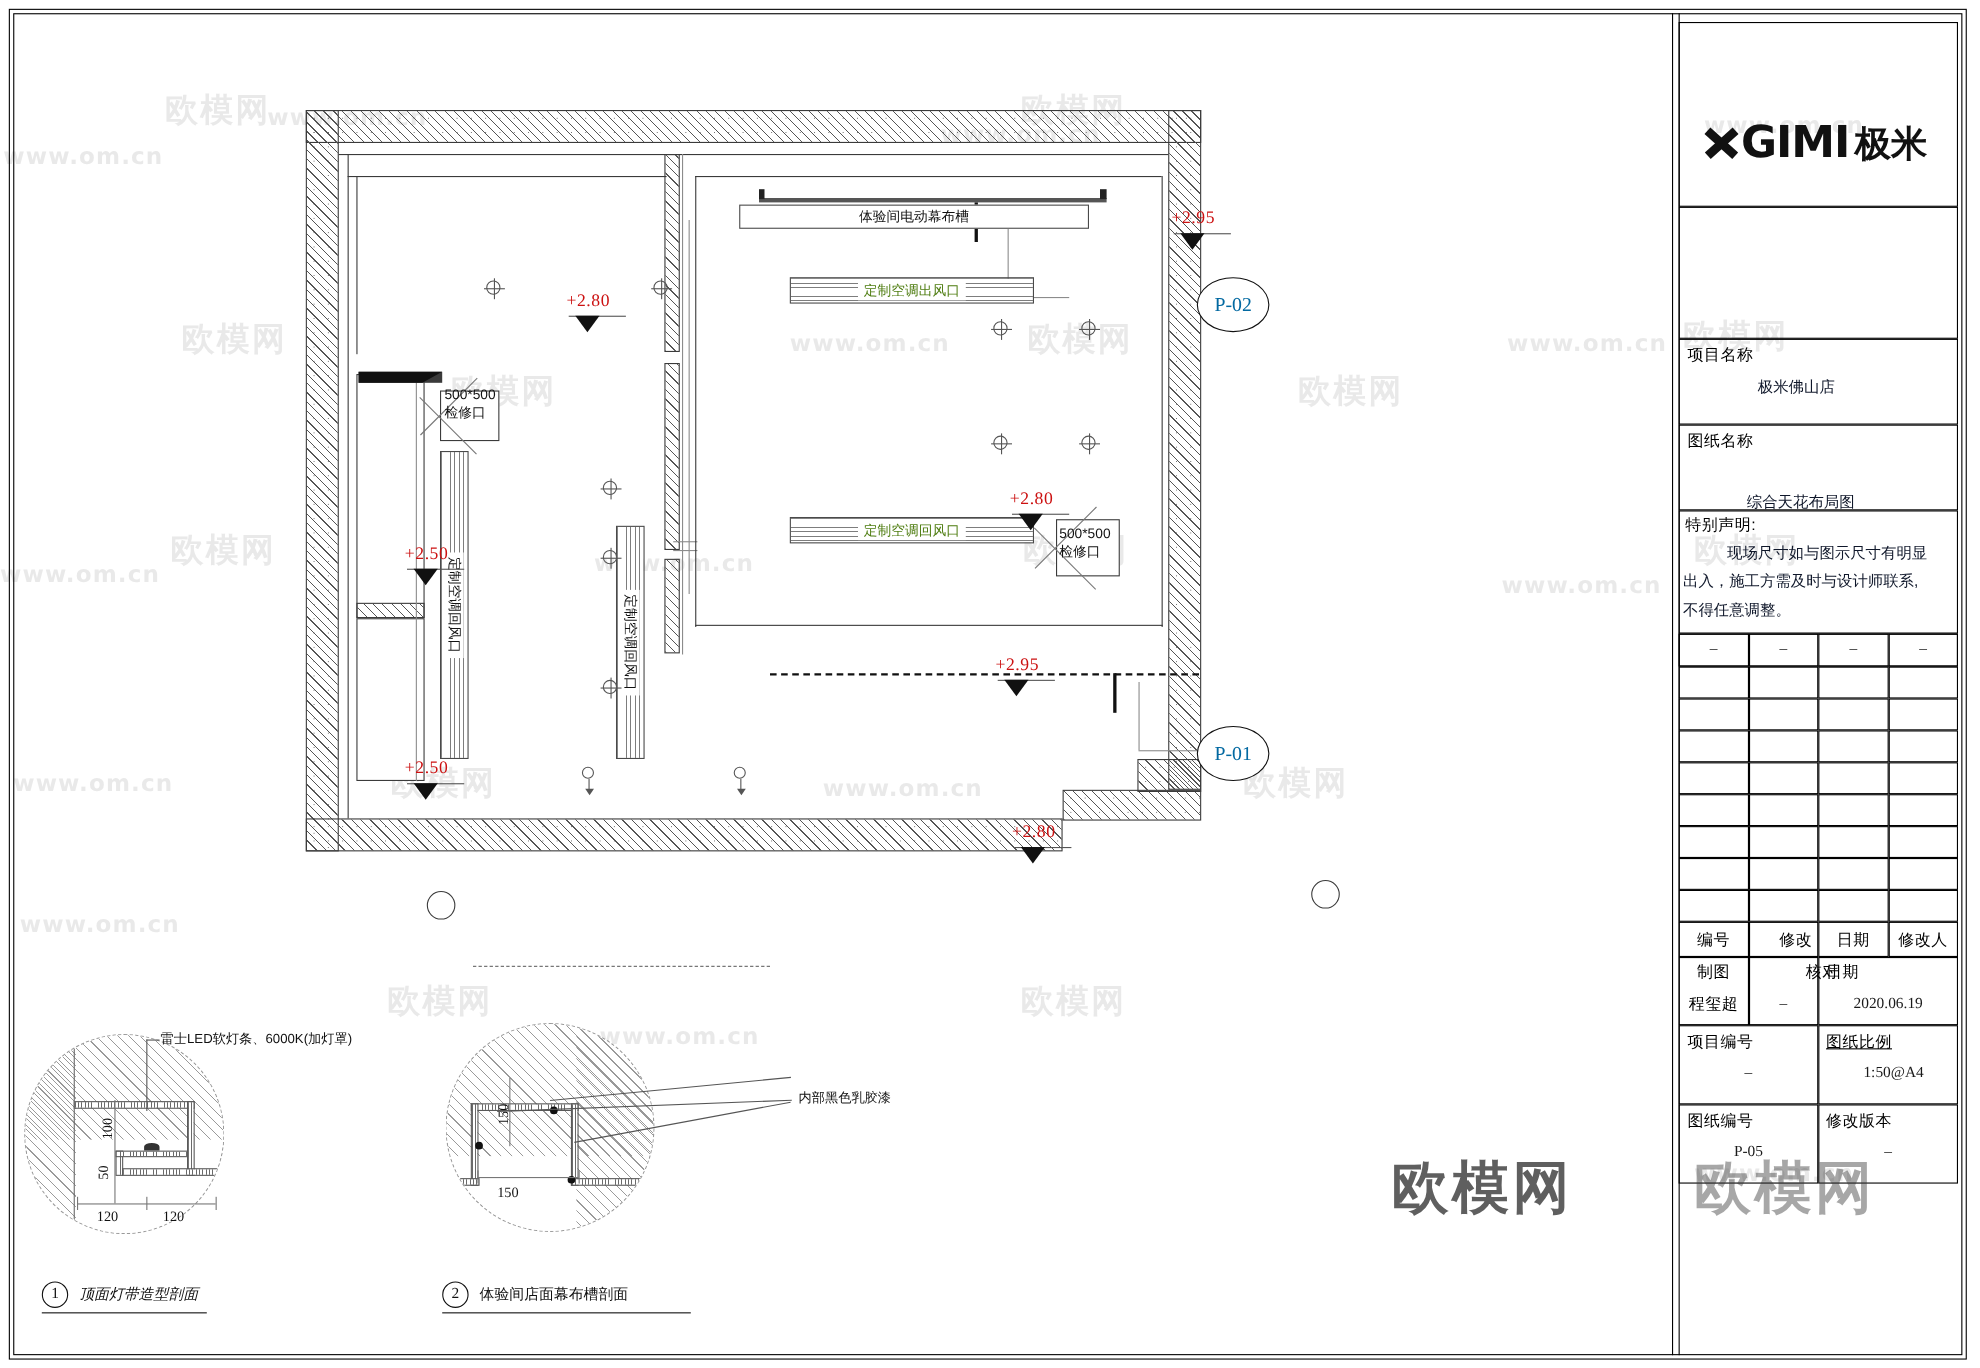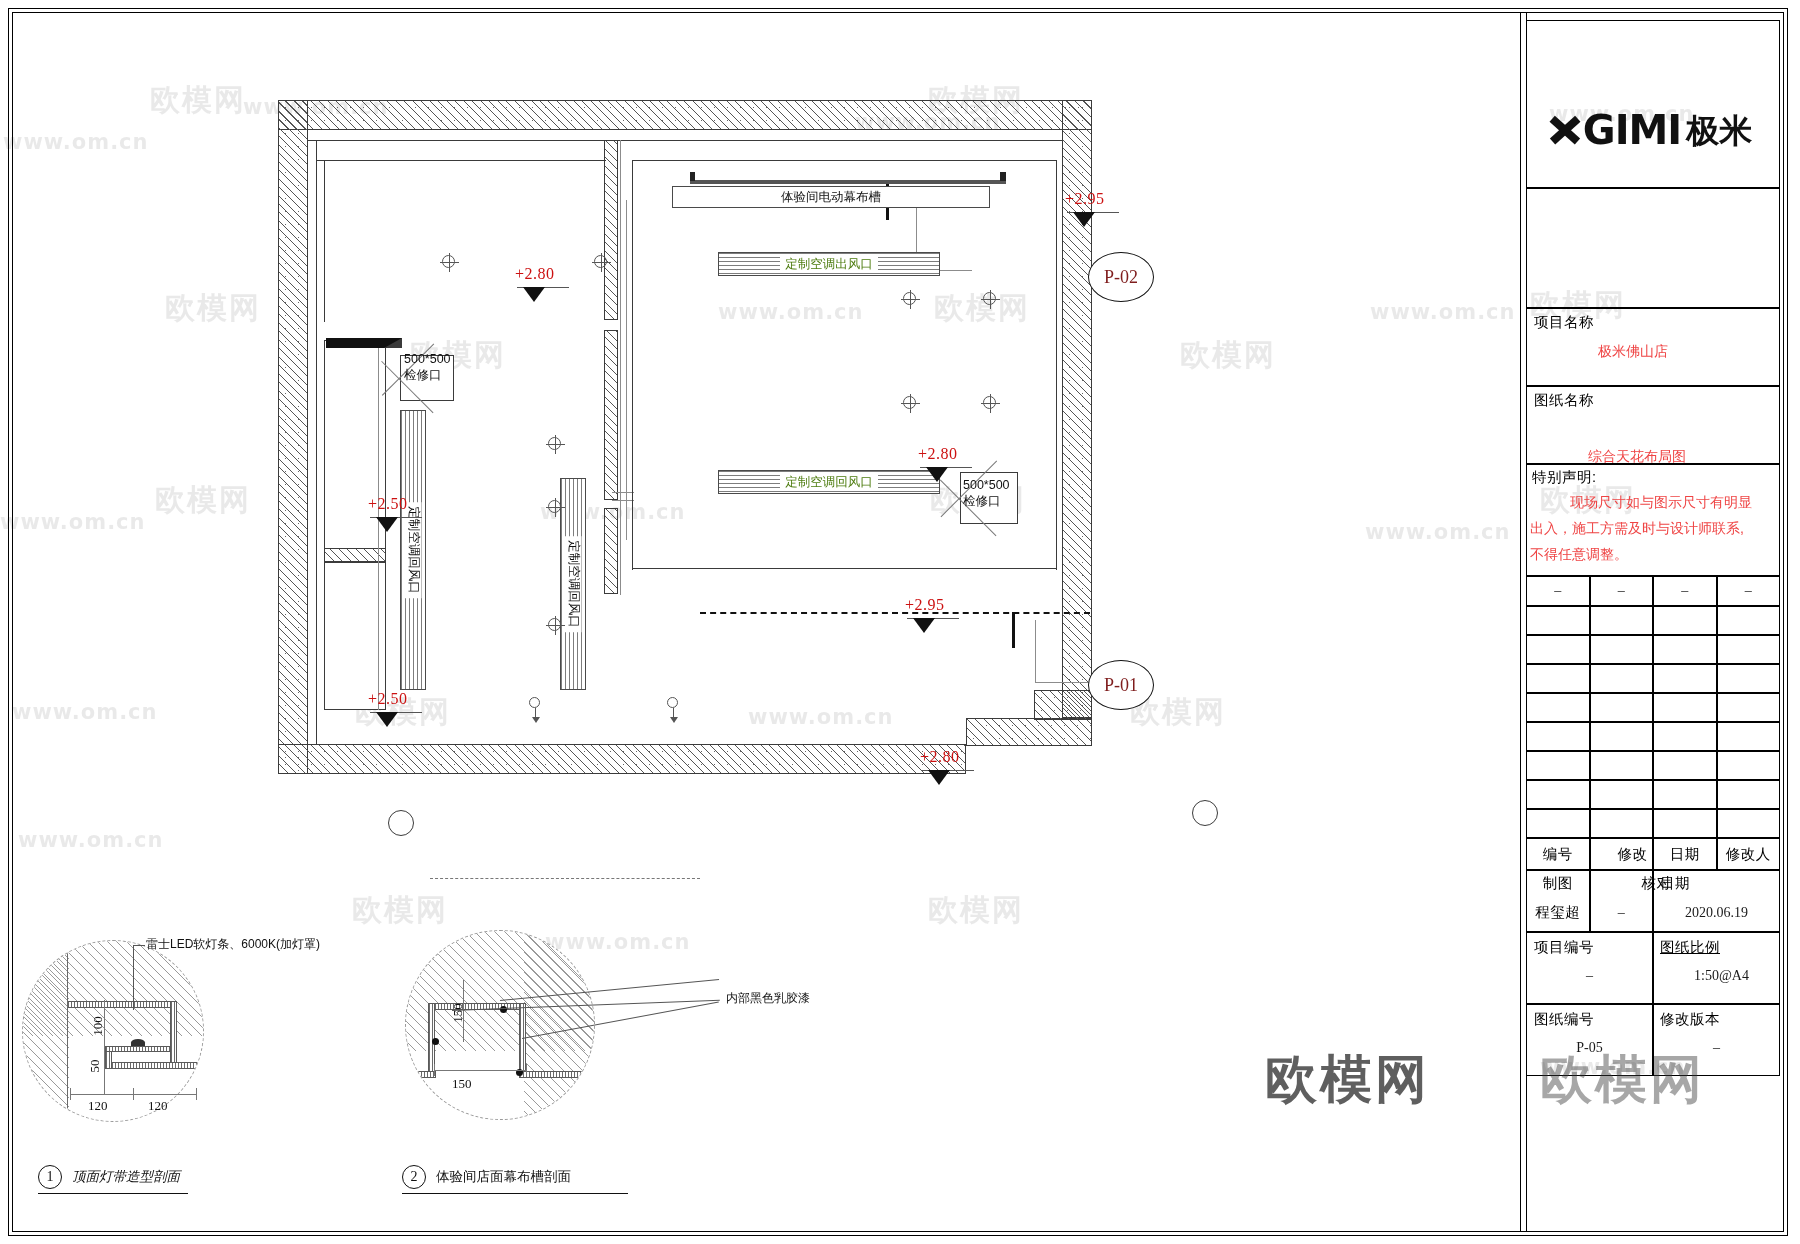--- a/index.html
+++ b/index.html
@@ -6,21 +6,21 @@
   html,body{margin:0;padding:0;background:#ffffff;}
   body{width:1800px;height:1244px;font-family:"Liberation Sans",sans-serif;overflow:hidden;position:relative;}
   #sheet{position:absolute;left:0;top:0;width:1800px;height:1244px;background:#fff;}
 
   
   .frame-outer{position:absolute;left:8px;top:8px;width:1780px;height:1228px;border:1.6px solid #000;box-sizing:border-box;}
   .frame-inner{position:absolute;left:12px;top:12px;width:1772px;height:1220px;border:0.9px solid #000;box-sizing:border-box;}
   .tb-divider{position:absolute;top:12px;width:0;height:1220px;border-left:1.6px solid #000;}
   .tb-cell{position:absolute;box-sizing:border-box;border:1px solid #000;background:transparent;}
   .tb-label{position:absolute;font-size:14.5px;color:#000;font-family:"Liberation Sans",sans-serif;letter-spacing:.5px;}
-  .tb-val{position:absolute;font-size:14px;color:#ef4444;font-family:Liberation Sans, sans-serif;}
+  .tb-val{position:absolute;font-size:14px;color:#0f172a;font-family:Liberation Sans, sans-serif;}
   .tb-val-mono{position:absolute;font-size:14px;color:#1a1a1a;font-family:"Liberation Serif",serif;}
   .tb-ctr{text-align:center;}
 
   .logo-box{position:absolute;left:1528px;top:99px;width:246px;height:62px;display:flex;align-items:center;justify-content:center;}
   .logo-x{display:inline-block;width:30px;height:30px;position:relative;margin-right:3px;}
   .logo-x:before,.logo-x:after{content:"";position:absolute;left:50%;top:50%;width:34px;height:7.5px;background:#111;transform-origin:50% 50%;}
   .logo-x:before{transform:translate(-50%,-50%) rotate(42deg);}
   .logo-x:after{transform:translate(-50%,-50%) rotate(-42deg);}
   .logo-text{font-family:"DejaVu Sans",sans-serif;font-weight:bold;font-size:40px;letter-spacing:-1px;color:#111;line-height:1;}
   .logo-cn{font-family:"DejaVu Sans",sans-serif;font-weight:bold;font-size:33px;color:#111;margin-left:5px;line-height:1;}
@@ -56,21 +56,21 @@
   .elev-rule{position:absolute;height:1px;background:#555;}
 
   .hatchsq{position:absolute;box-sizing:border-box;border:1px solid #3b3b3b;background:#fff;}
   .hatchsq:before,.hatchsq:after{content:"";position:absolute;left:-2px;top:50%;width:141%;height:0.8px;background:#777;transform-origin:0 0;}
   .hatchsq:before{transform:rotate(45deg) translate(-33%,-0px);}
   .hatchsq:after{transform:rotate(-45deg) translate(-33%,0);}
   .hatchsq-lbl{position:absolute;font-size:12.5px;color:#111;line-height:1.25;white-space:nowrap;}
 
   .callout{position:absolute;box-sizing:border-box;border:1.4px solid #111;border-radius:50%;
     display:flex;align-items:center;justify-content:center;background:#fff;
-    font-family:"Liberation Serif",serif;font-size:18px;color:#7f1d1d;}
+    font-family:"Liberation Serif",serif;font-size:18px;color:#0369a1;}
   .sprk{position:absolute;width:13px;height:13px;box-sizing:border-box;border:1px solid #555;border-radius:50%;}
   .sprk:before{content:"";position:absolute;left:-3px;top:5.5px;width:19px;height:1px;background:#555;}
   .sprk:after{content:"";position:absolute;left:5.5px;top:-3px;width:1px;height:19px;background:#555;}
   .downlight{position:absolute;width:11px;height:11px;box-sizing:border-box;border:1px solid #555;border-radius:50%;}
   .downlight:before{content:"";position:absolute;left:4.5px;top:10px;width:1px;height:13px;background:#555;}
   .downlight:after{content:"";position:absolute;left:1.5px;top:19px;width:0;height:0;
      border-left:4px solid transparent;border-right:4px solid transparent;border-top:6px solid #555;}
   .circ{position:absolute;box-sizing:border-box;border:1px solid #3b3b3b;border-radius:50%;background:#fff;}
   .dashline{position:absolute;border-top:2px dashed #111;}
   .dash-thin{position:absolute;border-top:1px dashed #777;}

